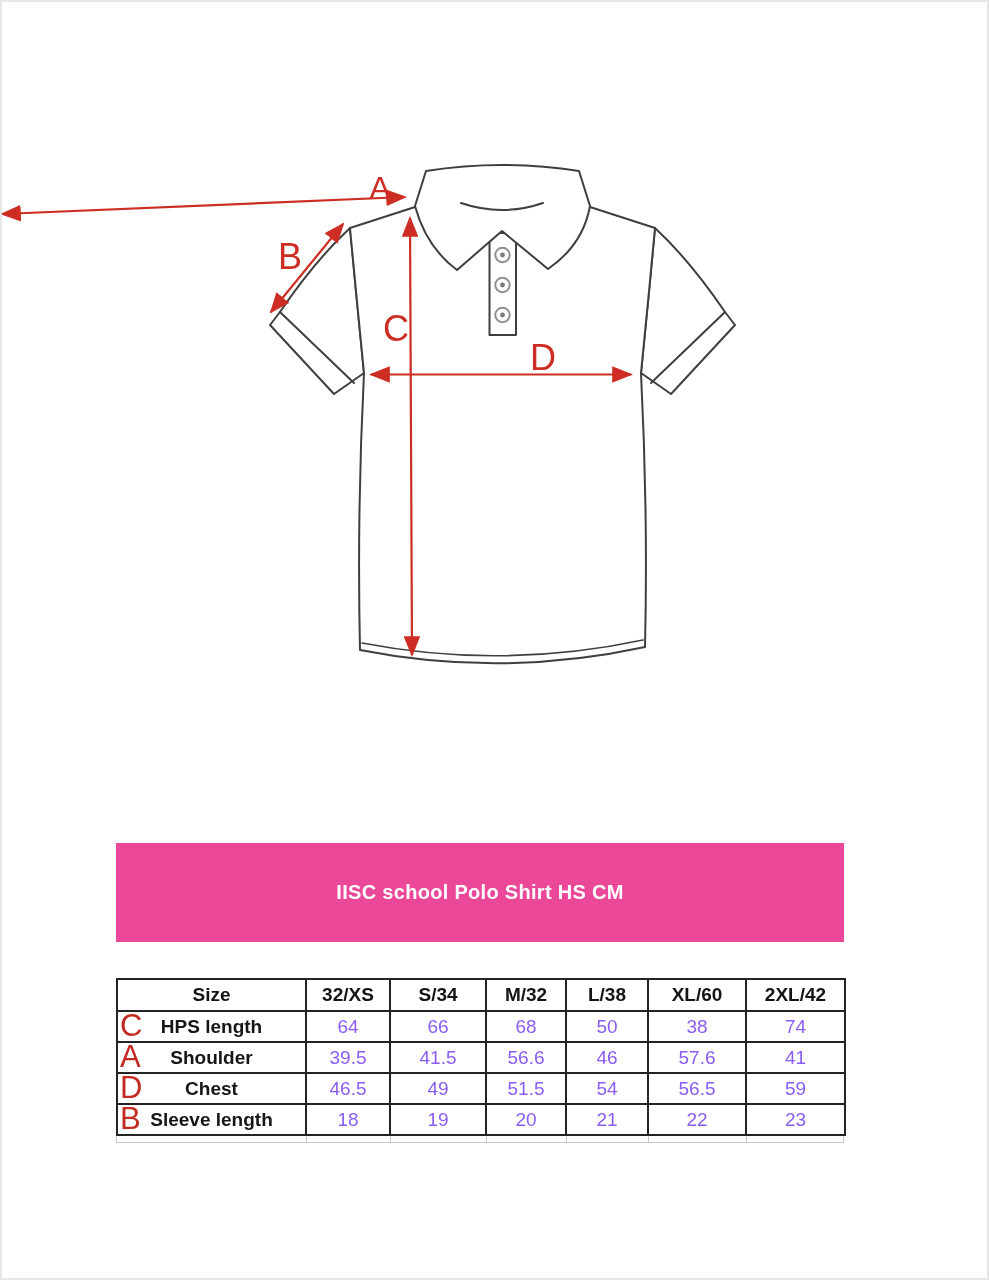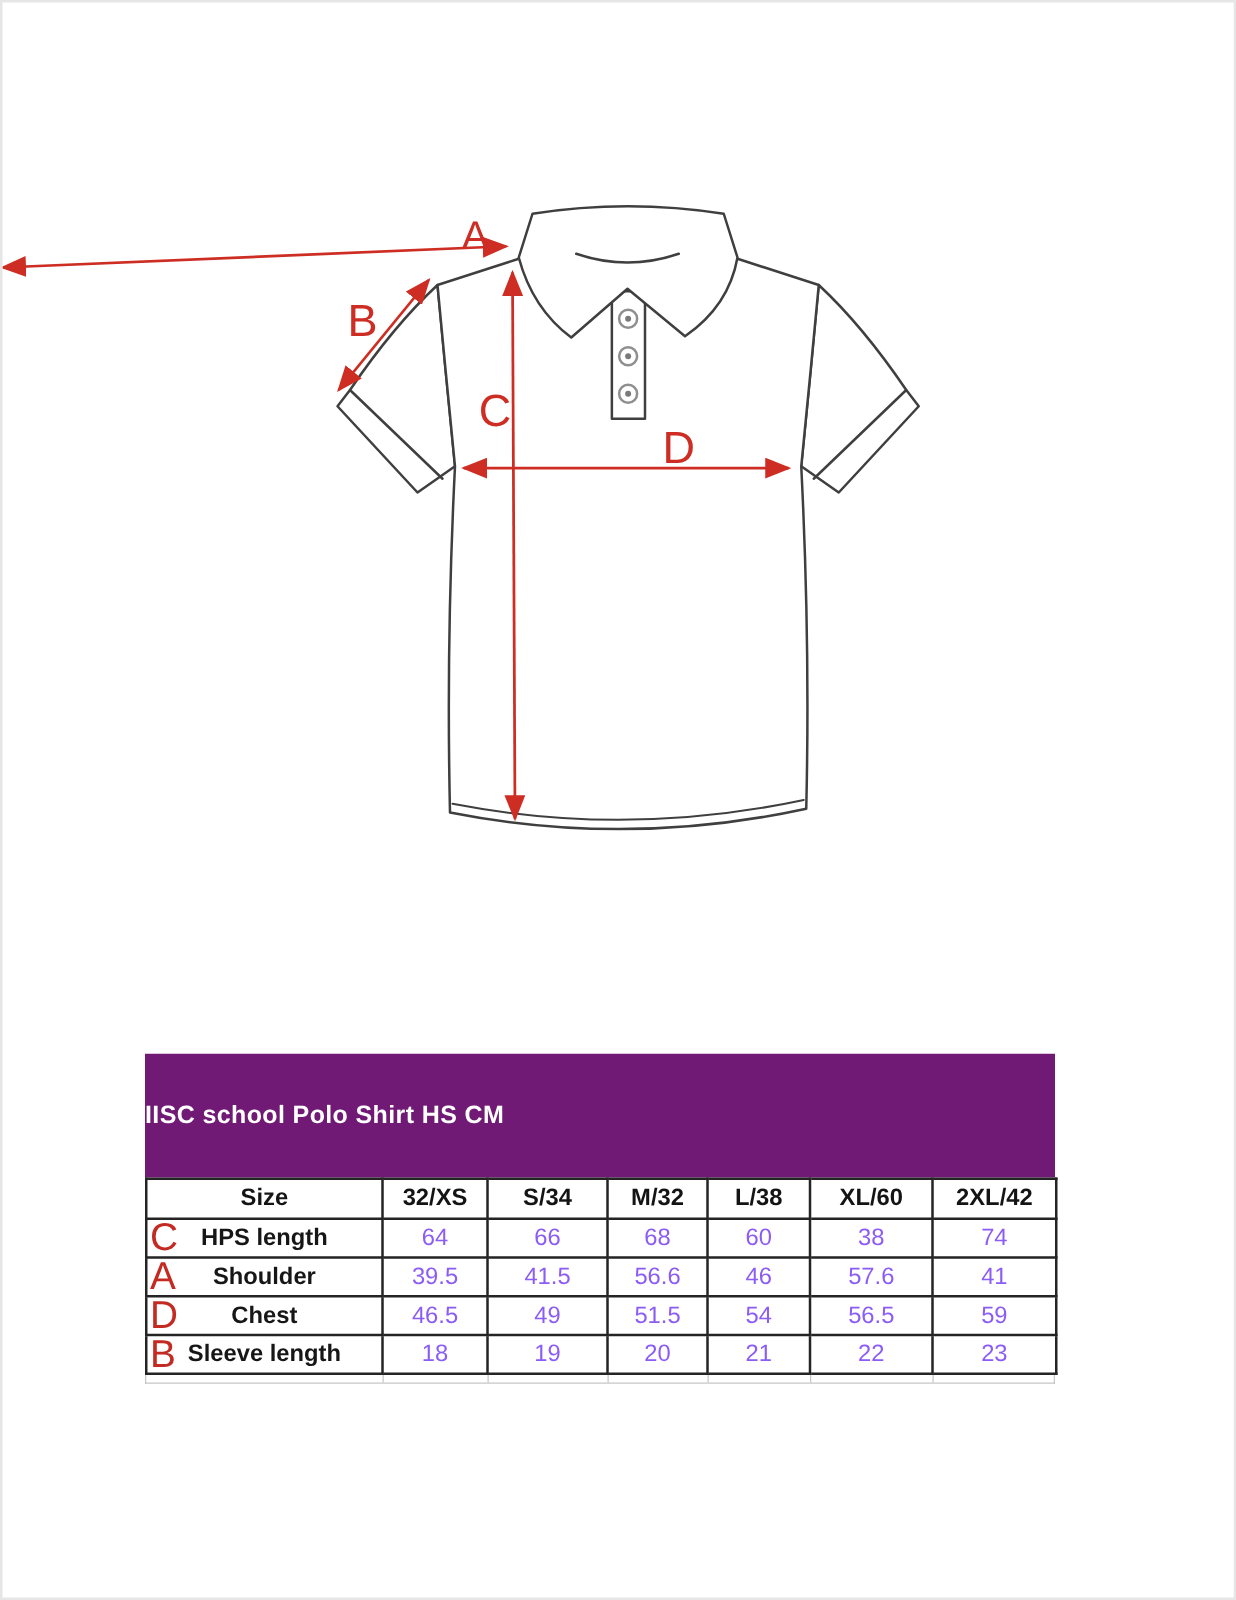--- a/index.html
+++ b/index.html
@@ -10,28 +10,28 @@
     border:2px solid #e6e6e6;
     box-sizing:border-box;
     overflow:hidden;
     font-family:"Liberation Sans", sans-serif;
   }
   .diagram-svg{position:absolute;left:0;top:0;}
 
   
   .size-table-wrap{position:absolute;left:114px;top:841px;width:728px;}
   .title-band{
-    height:99px;background:#701a75;
-    display:flex;align-items:center;
+    height:99px;background:#ec4899;
+    display:flex;align-items:center;justify-content:center;
   }
   .title-band .tbl-title{
     color:#ffffff;font-size:20px;font-weight:bold;letter-spacing:.3px;
   }
   table.size-grid{
-    border-collapse:collapse;width:100%;table-layout:fixed;
+    border-collapse:collapse;width:100%;table-layout:fixed;margin-top:36px;
   }
   .size-grid th,.size-grid td{
     border:2px solid #242424;text-align:center;padding:0;overflow:hidden;
     white-space:nowrap;
   }
   .size-grid thead tr{height:32px;}
   .size-grid tbody tr{height:31px;}
   .size-grid th{font-size:19px;font-weight:bold;color:#141414;}
   .size-grid td{font-size:19px;font-weight:normal;color:#8b5cf6;}
   .size-grid td.label-cell{font-weight:bold;color:#161616;position:relative;}
@@ -135,21 +135,21 @@
       </thead>
       <tbody>
         <tr>
           <td class="label-cell">
             <span class="row-letter">C</span>
             <span>HPS length</span>
           </td>
           <td>64</td>
           <td>66</td>
           <td>68</td>
-          <td>60</td>
+          <td>50</td>
           <td>38</td>
           <td>74</td>
         </tr>
         <tr>
           <td class="label-cell">
             <span class="row-letter">A</span>
             <span>Shoulder</span>
           </td>
           <td>39.5</td>
           <td>41.5</td>

